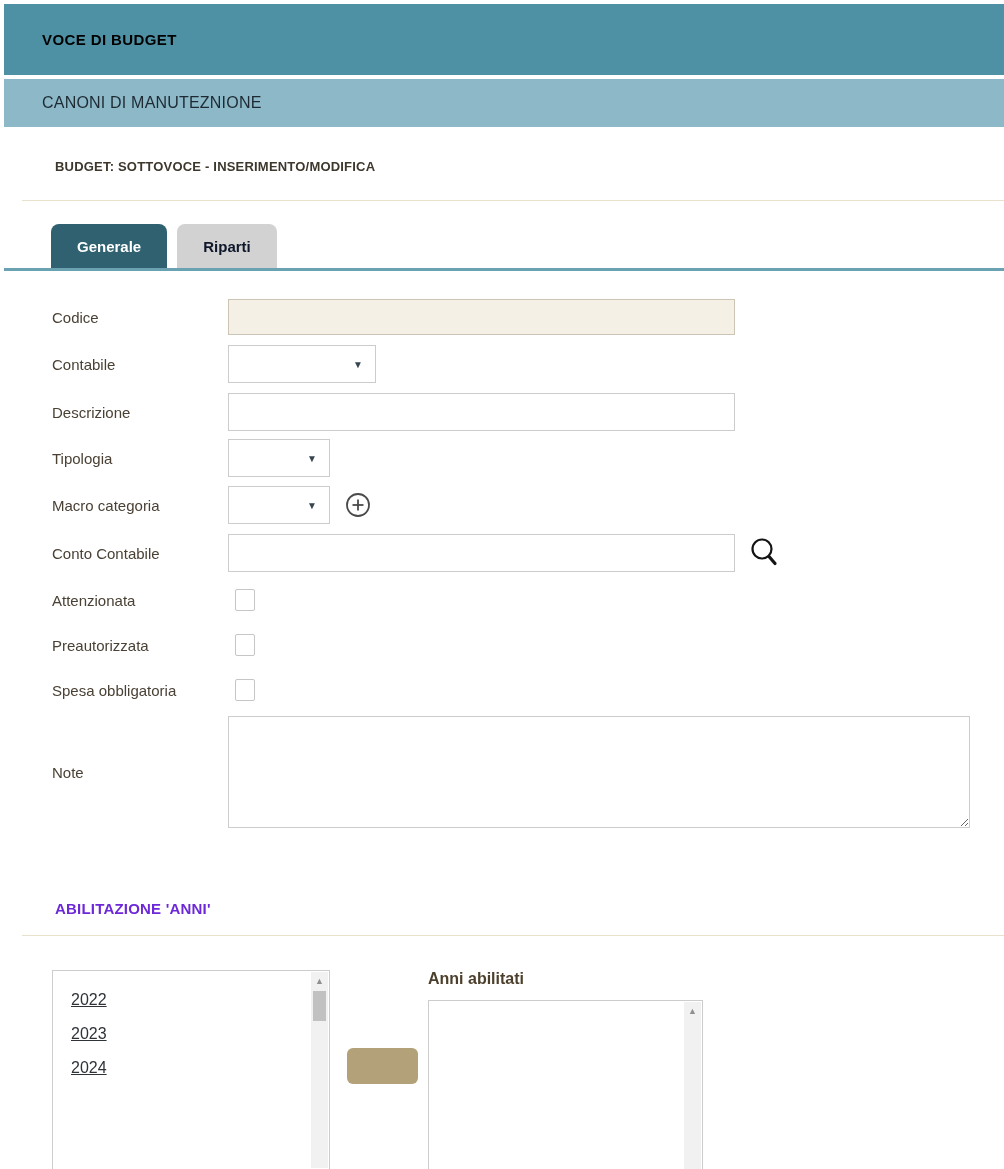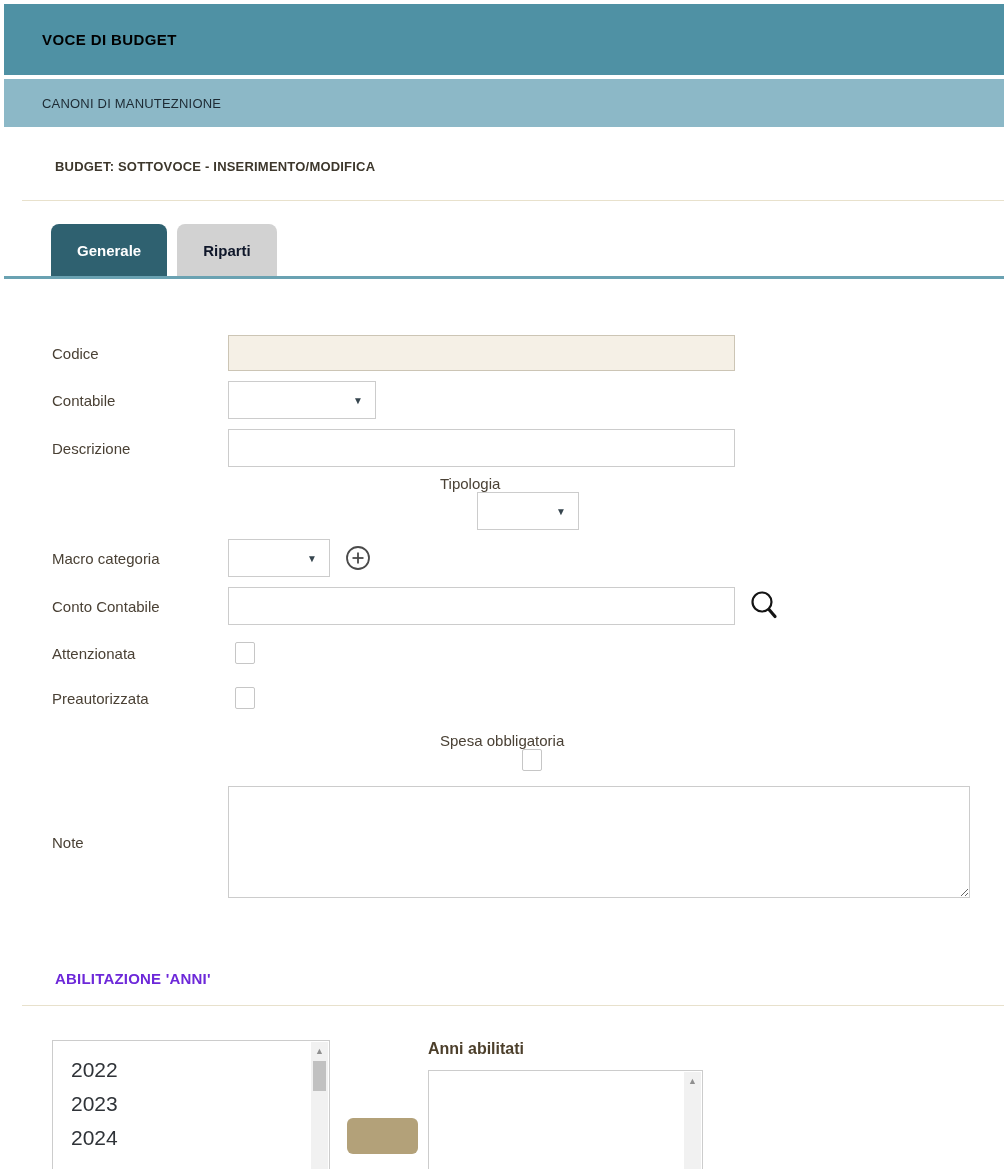--- a/index.html
+++ b/index.html
@@ -6,66 +6,66 @@
   html,body { background:#fff; }
   body { font-family:"Liberation Sans", sans-serif; }
   .page { position:relative; width:1004px; height:1169px; overflow:hidden; background:#fff; }
 
   
   .bars { margin:4px 0 0 4px; }
   .bar1 { height:71px; background:#4f91a4; display:flex; align-items:center; padding-left:38px; }
   .bar1 .t { color:#000000; font-weight:bold; font-size:15px; letter-spacing:.4px; }
   .bar-gap { height:4px; background:#fff; }
   .bar2 { height:48px; background:#8cb8c7; display:flex; align-items:center; padding-left:38px; }
-  .bar2 .t { color:#1d2a33; font-size:13px; letter-spacing:.2px; }
+  .bar2 .t { color:#1d2a33; font-size:16px; letter-spacing:.2px; }
   .crumb { height:51px; background:#ddd4bd; display:flex; align-items:center; padding-left:14px; }
   .crumb .item { color:#97907c; font-weight:bold; font-size:15px; }
   .crumb .sep { color:#66808e; font-size:15px; margin-left:18px; }
 
   
   .page-title { margin:32px 0 0 55px; font-size:13px; font-weight:bold; color:#3d372c; letter-spacing:.2px; }
   .hr-beige { height:1px; background:#e8e1cc; margin-top:26px; margin-left:22px; }
   .tabs { display:flex; margin:23px 0 0 51px; }
-  .tab { height:52px; display:inline-flex; align-items:center; padding:0 26px; border-radius:8px 8px 0 0;
+  .tab { height:44px; display:inline-flex; align-items:center; padding:0 26px; border-radius:8px 8px 0 0;
          font-size:15px; font-weight:bold; cursor:default; }
   .tab.active { background:#2f6170; color:#fff; }
   .tab.inactive { background:#d2d2d2; color:#0f172a; margin-left:10px; }
   .tab-rule { height:3px; background:#6aa2b2; margin-left:4px; }
 
   
-  .form { margin-top:56px; padding-left:52px; }
+  .form { margin-top:28px; padding-left:52px; }
   .form-row { display:flex; align-items:center; }
   .form-row > .lbl { width:176px; font-size:15px; color:#4a4135; flex:none; }
   .txt { height:36px; width:507px; border:1px solid #ccc; background:#fff; font:15px "Liberation Sans",sans-serif;
          padding:0 8px; color:#333; outline:none; }
   .txt.disabled { background:#f5f0e6; border:1px solid #ccc5b5; }
   .dd { position:relative; height:38px; border:1px solid #ccc; background:#fff; display:flex; align-items:center; }
   .dd .val { font-size:15px; color:#333; padding-left:8px; }
   .dd .arr { position:absolute; right:12px; top:50%; transform:translateY(-50%); font-size:10px; color:#36454e; }
   .dd.w148 { width:148px; } .dd.w102 { width:102px; }
   .icon-btn { display:inline-flex; align-items:center; }
   .chk { appearance:none; -webkit-appearance:none; width:20px; height:22px; border:1px solid #c6c6c6;
          background:#fff; border-radius:2px; margin-left:7px; cursor:pointer; }
   .note-area { width:742px; height:112px; border:1px solid #ccc; resize:both; font:15px "Liberation Sans",sans-serif;
                padding:6px 8px; color:#333; outline:none; }
 
-  .mb10{margin-bottom:10px;} .mb8{margin-bottom:8px;} .mb9{margin-bottom:9px;flex-direction:column;} .mb17{margin-bottom:17px;}
-  .mb23{margin-bottom:23px;} .mb15{margin-bottom:15px;flex-direction:column;}
+  .mb10{margin-bottom:10px;} .mb8{margin-bottom:8px;} .mb9{margin-bottom:9px;} .mb17{margin-bottom:17px;}
+  .mb23{margin-bottom:23px;} .mb15{margin-bottom:15px;}
 
   
   .sec-title { margin:72px 0 0 55px; font-size:15px; font-weight:bold; color:#6d28d9; letter-spacing:.2px; }
   .hr-beige2 { height:1px; background:#e8e1cc; margin-top:18px; margin-left:22px; }
   .years { display:flex; margin-top:34px; padding-left:52px; }
   .col-av { width:278px; flex:none; }
   .col-mid { width:98px; flex:none; display:flex; align-items:flex-start; }
   .col-en { width:275px; flex:none; }
   .list-lbl { font-size:16px; font-weight:bold; color:#4c3f2b; margin-bottom:12px; }
   .listbox { position:relative; height:200px; border:1px solid #ccc; background:#fff; overflow:hidden; }
   .list-items { padding-top:12px; }
-  .list-item { height:34px; display:flex; align-items:center; padding-left:18px; font-size:21px; color:#2f3338; cursor:default; }
+  .list-item { height:34px; display:flex; align-items:center; padding-left:18px; font-size:16px; color:#2f3338; cursor:default;text-decoration:underline; }
   .sbar { position:absolute; top:1px; right:1px; bottom:1px; width:17px; background:#f1f1f1; }
   .sbtn { height:17px; display:flex; align-items:center; justify-content:center; font-size:9px; color:#8f8f8f; cursor:pointer; }
   .sthumb { width:13px; height:30px; background:#c1c1c1; margin:2px auto 0; cursor:pointer; }
   .transfer-btn { width:71px; height:36px; margin-top:78px; margin-left:17px; background:#b3a179; border:none;
                   border-radius:6px; cursor:pointer; }
   svg { display:block; }
 </style>
 </head>
 <body>
 

